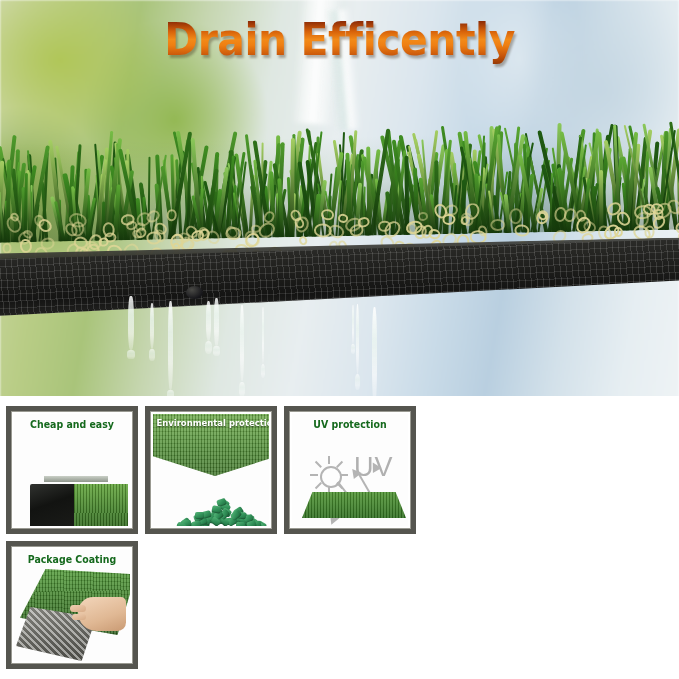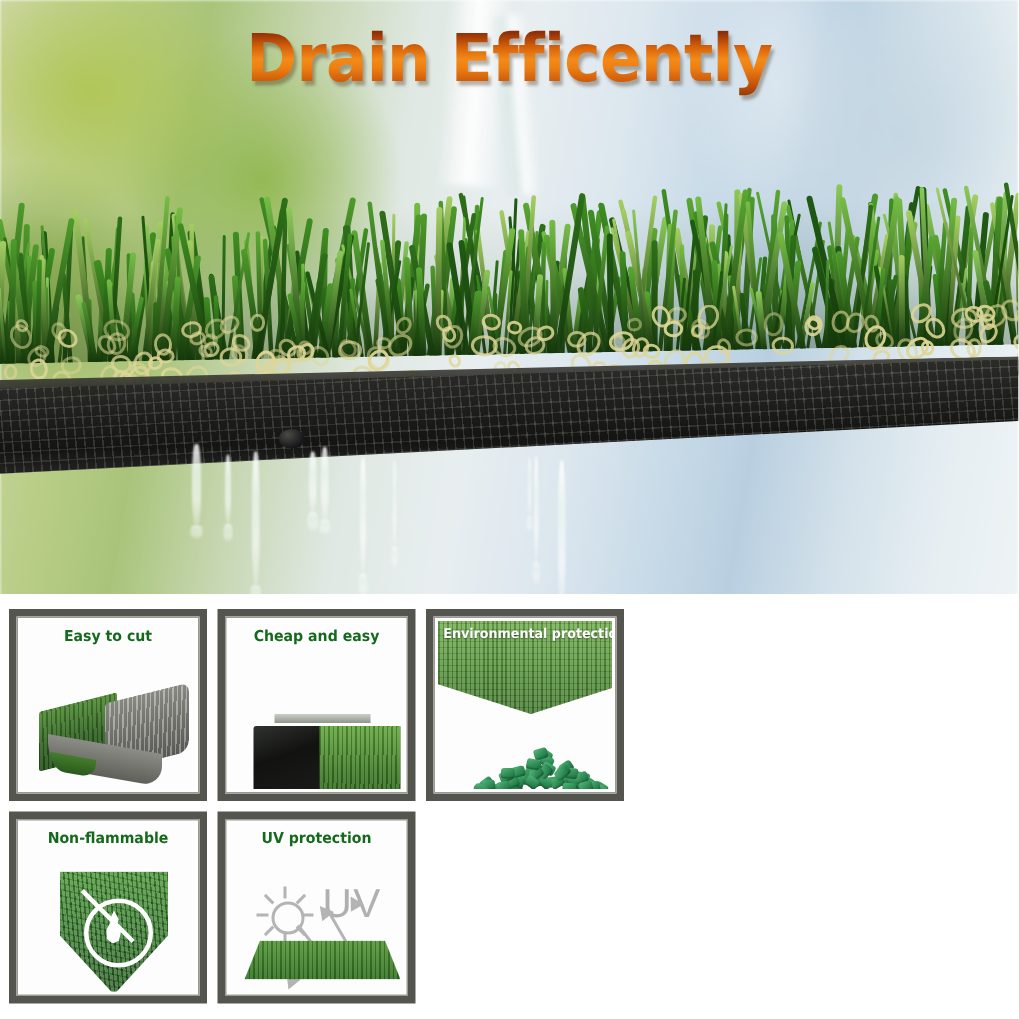--- a/index.html
+++ b/index.html
@@ -1012,31 +1012,20 @@
         <div class="drip" style="left:356px;top:304px;width:3.2px;height:70px;"></div>
         <div class="drip" style="left:355px;top:374px;width:5.2px;height:16px;opacity:0.7;"></div>
         <div class="drip" style="left:372px;top:307px;width:4.8px;height:97px;"></div>
       </div>
   </div>
 
   <div class="lower">
 
     <div class="grid">
 
-      <div class="cell">
-        <div class="cell-inner">
-          <div class="roll-wrap">
-            <div class="roll-green"></div>
-            <div class="roll-gray"></div>
-            <div class="roll-fold"></div>
-            <div class="roll-fold-green"></div>
-          </div>
-          <div class="cell-label">Easy to cut</div>
-        </div>
-      </div>
 
       <div class="cell">
         <div class="cell-inner">
           <div class="black-sheet"></div>
           <div class="green-patch"></div>
           <div class="plaque-post"></div>
           <div class="cell-label">Cheap and easy</div>
         </div>
       </div>
 
@@ -1111,29 +1100,20 @@
               <div class="pellet" style="left:44.5px;top:14.1px;transform:rotate(-35deg);"></div>
               <div class="pellet" style="left:43.1px;top:8.2px;transform:rotate(11deg);"></div>
               <div class="pellet" style="left:67.1px;top:23.7px;transform:rotate(2deg);"></div>
               <div class="pellet" style="left:62.1px;top:14.0px;transform:rotate(-38deg);"></div>
               <div class="pellet" style="left:41.5px;top:19.9px;transform:rotate(36deg);"></div>
             </div>
           <div class="cell-label on-image">Environmental protection materials</div>
         </div>
       </div>
 
-      <div class="cell">
-        <div class="cell-inner">
-          <div class="shield"></div>
-          <div class="no-fire"></div>
-          <div class="flame"></div>
-          <div class="no-fire-bar"></div>
-          <div class="cell-label">Non-flammable</div>
-        </div>
-      </div>
 
       <div class="cell">
         <div class="cell-inner">
           <div class="sun" id="sun">
             <div class="sun-core"></div>
           <div class="sun-ray" style="transform:rotate(0deg);"></div>
               <div class="sun-ray" style="transform:rotate(45deg);"></div>
               <div class="sun-ray" style="transform:rotate(90deg);"></div>
               <div class="sun-ray" style="transform:rotate(135deg);"></div>
               <div class="sun-ray" style="transform:rotate(180deg);"></div>
@@ -1148,17 +1128,27 @@
               <div class="uv-arrow" style="left:62px;top:62px;height:28px;transform:rotate(-38deg);"></div>
               <div class="uv-arrow-head" style="left:58px;top:54px;transform:rotate(-38deg);"></div>
               <div class="uv-arrow" style="left:82px;top:56px;height:32px;transform:rotate(-30deg);"></div>
               <div class="uv-arrow-head" style="left:78px;top:48px;transform:rotate(-30deg);"></div>
             </div>
           <div class="uv-turf"></div>
           <div class="cell-label">UV protection</div>
         </div>
       </div>
 
+      <div class="cell">
+        <div class="cell-inner">
+          <div class="pkg-green"></div>
+          <div class="pkg-backing"></div>
+          <div class="hand"></div>
+          <div class="finger" style="right:44px; top:56px; width:16px; height:7px;"></div>
+          <div class="finger" style="right:44px; top:65px; width:14px; height:6px;"></div>
+          <div class="cell-label">Package Coating</div>
+        </div>
+      </div>
 
     </div>
 
   </div>
 </div>
 
 </body></html>

